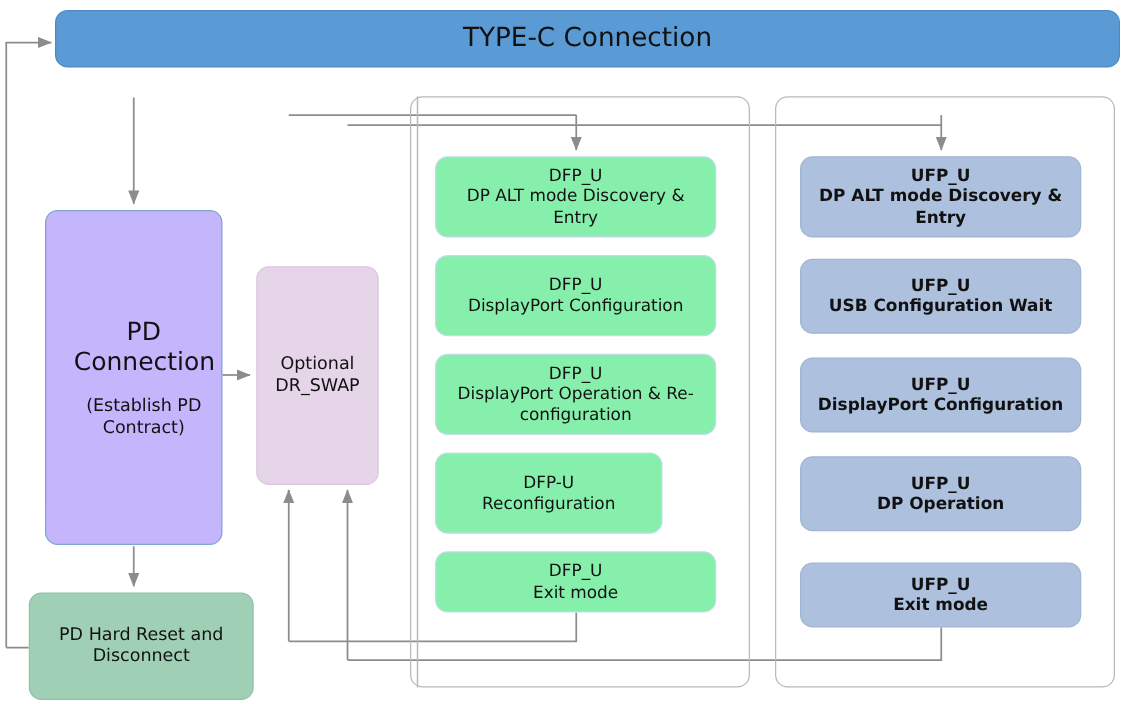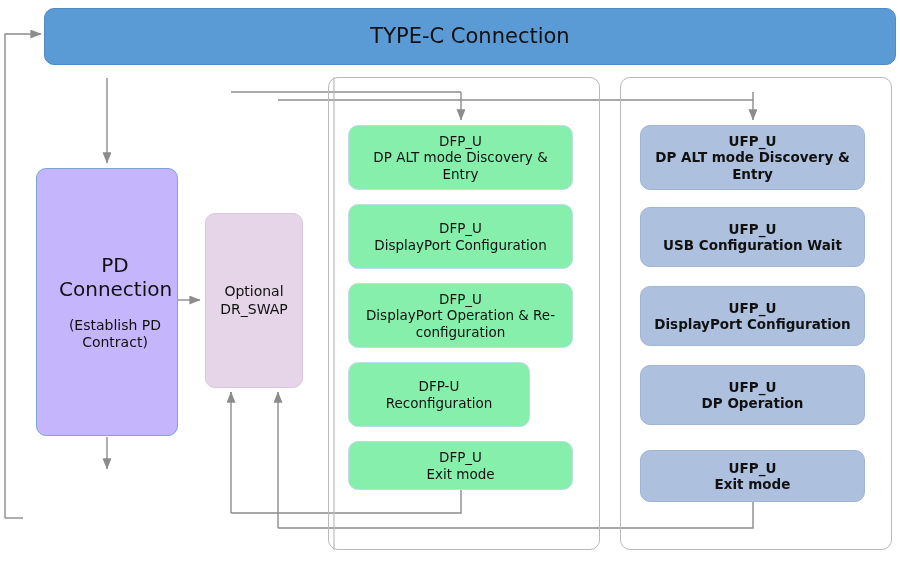--- a/index.html
+++ b/index.html
@@ -51,37 +51,43 @@
       <path d="M753,502 L753,528 L278,528"></path>
     </g>
     <g fill="none" stroke="#b9b9b9" stroke-width="1.2">
       <path d="M334,77 L334,550"></path>
     </g>
   </svg>
 
   <div class="panel" style="left:328px;top:77px;width:272px;height:473px;"></div>
   <div class="panel" style="left:620px;top:77px;width:272px;height:473px;"></div>
 
-  <div class="node typec" style="left:44px;top:8px;width:852px;height:57px;">
+  <div class="node typec" style="left:44px;top:8px;width:852px;height:46px;">
     <span class="lines">
         <span class="ln">TYPE-C Connection</span>
       </span>
   </div>
 
   <div class="node pdneg" style="left:36px;top:168px;width:142px;height:268px;flex-direction:column;">
     <span class="lines">
       <span class="ln">PD</span>
       <span class="ln">Connection</span>
       <span class="sub">
         <span class="ln">(Establish PD</span>
         <span class="ln">Contract)</span>
       </span>
     </span>
   </div>
 
+  <div class="node hardreset" style="left:23px;top:474px;width:180px;height:86px;">
+    <span class="lines">
+      <span class="ln">PD Hard Reset and</span>
+      <span class="ln">Disconnect</span>
+    </span>
+  </div>
 
   <div class="node drswap" style="left:205px;top:213px;width:98px;height:175px;">
     <span class="lines">
       <span class="ln">Optional</span>
       <span class="ln">DR_SWAP</span>
     </span>
   </div>
 
   <div class="node dfp" style="left:348px;top:125px;width:225px;height:65px;">
     <span class="lines">

